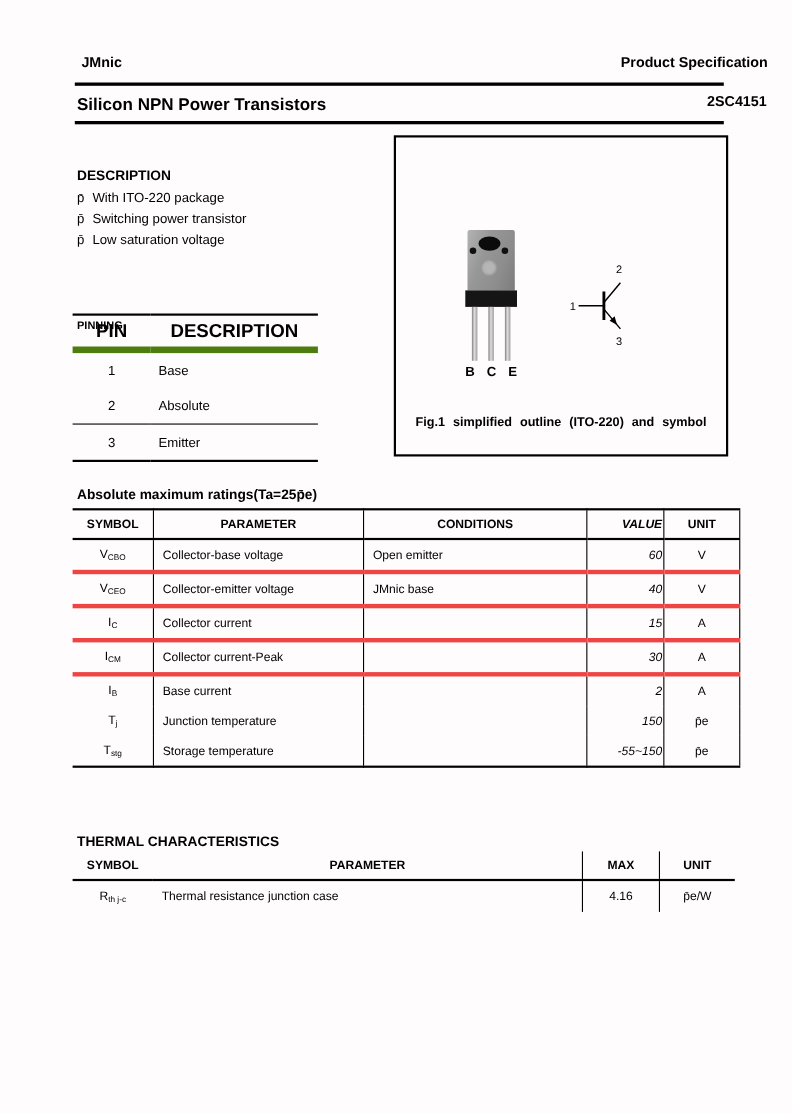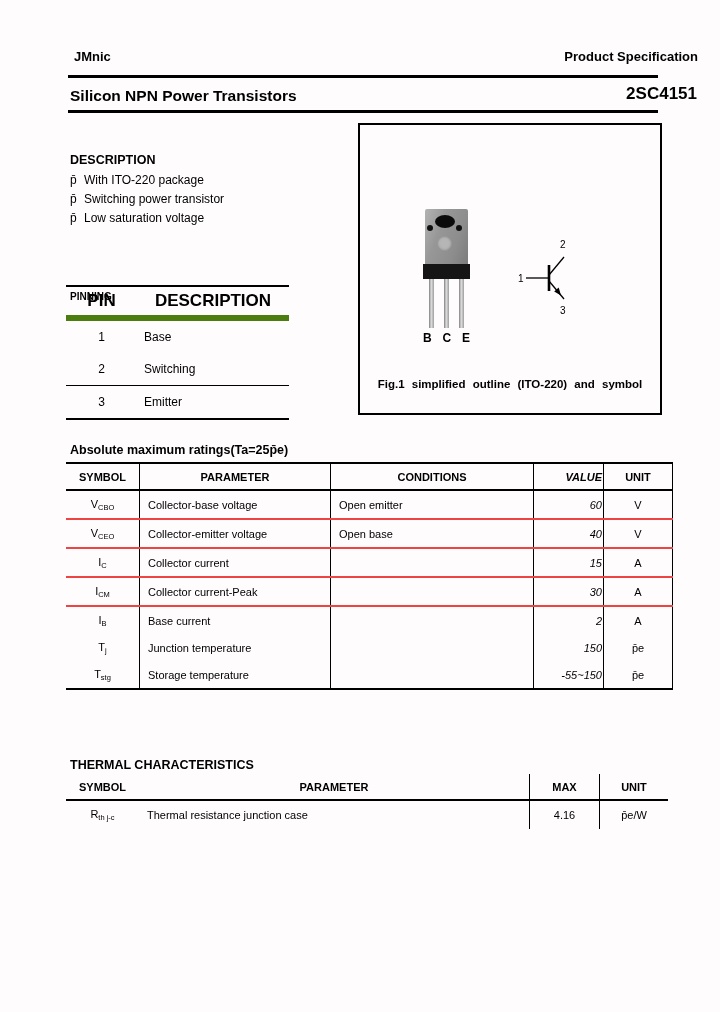--- a/index.html
+++ b/index.html
@@ -13,21 +13,21 @@
   }
   .abs{position:absolute;}
   .b{font-weight:bold;}
   .rule{position:absolute;background:#000;}
 
   
   .brand{left:74px;top:49px;font-size:13px;}
   .doctype{right:62px;top:49px;font-size:13px;}
   .rule1{left:68px;top:75px;width:590px;height:3px;}
   .title{left:70px;top:87px;font-size:15.5px;}
-  .part{right:63px;top:84px;font-size:17px;}
+  .part{right:63px;top:84px;font-size:13px;}
   .rule2{left:68px;top:110px;width:590px;height:3px;}
 
   
   .desc-h{left:70px;top:153px;font-size:12.5px;}
   .desc-list{left:70px;top:170px;width:260px;}
   .bullet-row{height:19px;font-size:12px;display:flex;align-items:center;}
   .bullet-row .bullet{width:14px;display:inline-block;}
 
   
   .pin-h{left:70px;top:266px;font-size:10px;margin-top:25px;}
@@ -61,21 +61,21 @@
     font-size:12px;font-weight:bold;}
   .sym{left:152px;top:106px;}
   .figcap{left:0;top:253px;width:100%;text-align:center;font-size:11.5px;font-weight:bold;word-spacing:4px;}
 
   
   .amr-h{left:70px;top:443px;font-size:12.5px;}
   .amr-tbl{left:66px;top:462px;}
   .amr-tbl table{width:592px;border-top:2px solid #000;border-bottom:2px solid #000;}
   .amr-tbl th{height:23px;font-size:11px;border-bottom:2px solid #000;border-right:1px solid #000;}
   .amr-tbl td{height:25px;font-size:11px;border-right:1px solid #000;}
-  .amr-tbl tr.hl td{border-bottom:2px solid #ef4444;}
+  .amr-tbl tr.hl td{border-bottom:4px solid #ef4444;}
   .c-sym{width:71px;text-align:center;}
   .c-par{width:188px;}
   td.c-par{padding-left:8px;}
   .c-con{width:200px;margin-left:28px;}
   td.c-con{padding-left:8px;}
   .c-val{width:67px;text-align:right;font-style:italic;}
   .c-uni{width:66px;text-align:center;border-right:1px solid #000;}
   sub{font-size:7.5px;vertical-align:-2px;letter-spacing:0;}
 
   .th-h{left:70px;top:758px;font-size:12.5px;}
@@ -126,21 +126,21 @@
             <th class="desc-c">DESCRIPTION</th>
           </tr>
         </thead>
     <tbody>
           <tr>
             <td class="pin-c">1</td>
             <td class="desc-c">Base</td>
           </tr>
           <tr class="hl">
             <td class="pin-c">2</td>
-            <td class="desc-c">Switching</td>
+            <td class="desc-c">Absolute</td>
           </tr>
           <tr class="hl2">
             <td class="pin-c">3</td>
             <td class="desc-c">Emitter</td>
           </tr>
         </tbody>
       </table>
   </div>
 
   <div class="abs figbox">
@@ -189,21 +189,21 @@
           <tr class="hl">
             <td class="c-sym"><span>V</span><sub>CBO</sub></td>
             <td class="c-par">Collector-base voltage</td>
             <td class="c-con">Open emitter</td>
             <td class="c-val">60</td>
             <td class="c-uni">V</td>
           </tr>
           <tr class="hl">
             <td class="c-sym"><span>V</span><sub>CEO</sub></td>
             <td class="c-par">Collector-emitter voltage</td>
-            <td class="c-con">Open base</td>
+            <td class="c-con">JMnic base</td>
             <td class="c-val">40</td>
             <td class="c-uni">V</td>
           </tr>
           <tr class="hl">
             <td class="c-sym"><span>I</span><sub>C</sub></td>
             <td class="c-par">Collector current</td>
             <td class="c-con"></td>
             <td class="c-val">15</td>
             <td class="c-uni">A</td>
           </tr>

